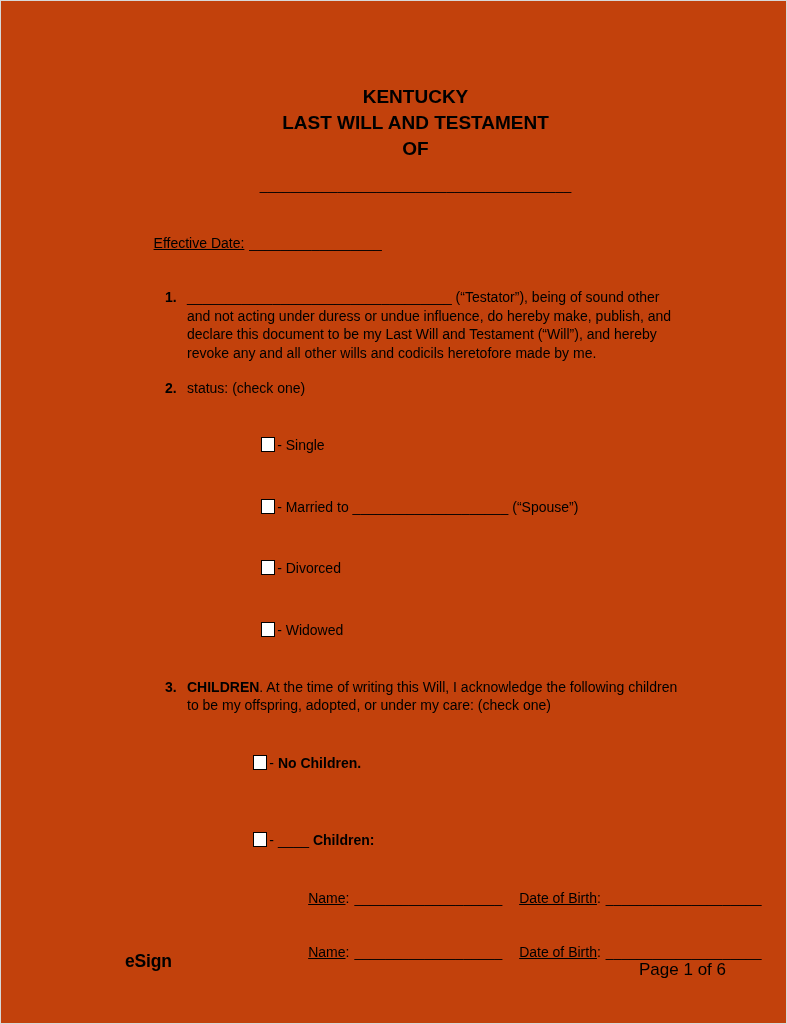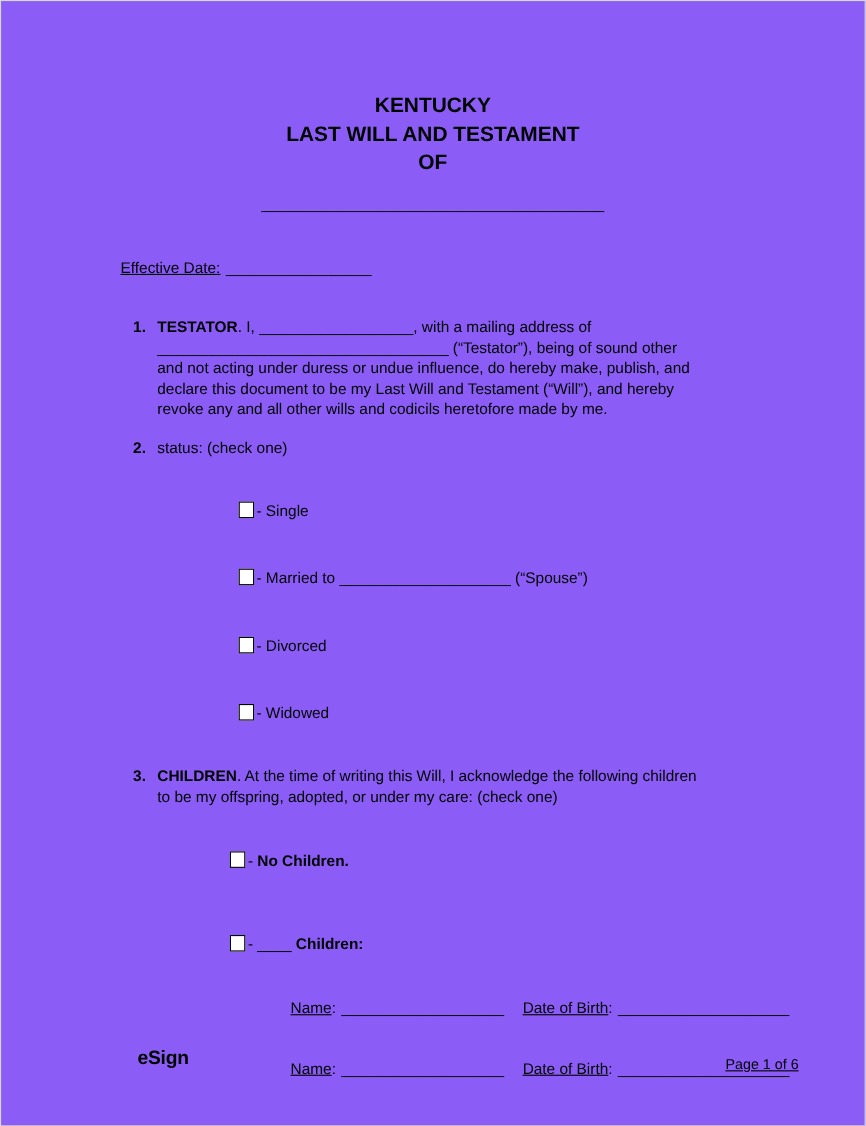--- a/index.html
+++ b/index.html
@@ -1,24 +1,25 @@
 <!DOCTYPE html>
 <html><head>
 <meta charset="utf-8">
 <style>
   html,body{margin:0;padding:0;background:#ffffff;}
   .page{
     position:relative;
     width:787px;height:1024px;
-    background:#8b5cf6;
+    background:#c2410c;
     border:1px solid #d8d8d8;
     box-sizing:border-box;
     font-family:"Liberation Sans","DejaVu Sans",sans-serif;
     font-size:14px;color:#000;
     overflow:hidden;
+    padding-left:44px;
   }
   .title{margin-top:83px;text-align:center;font-size:19px;font-weight:bold;line-height:26px;}
   .name-line{margin-top:13px;text-align:center;line-height:20px;}
   .effective{margin:20px 0 0 93px;line-height:19px;white-space:pre;}
   .section{position:relative;margin-left:93px;padding-left:49px;}
   .sec-num{position:absolute;left:27px;top:0;font-weight:bold;line-height:18.5px;}
   .tline{line-height:18.5px;white-space:pre;}
   .sec-testator{margin-top:16px;}
   .sec-marital{margin-top:17px;}
   .sec-children{margin-top:17px;}
@@ -27,21 +28,21 @@
   .opt-none{margin:18px 0 0 43px;line-height:20.5px;white-space:pre;}
   .opt-count{margin:15px 0 0 43px;line-height:20.5px;white-space:pre;}
   .checkbox{display:inline-block;width:12px;height:13px;border:1.5px solid #000;vertical-align:-2px;margin-right:2px;background:#fff;}
   .child-rows{margin-left:90px;}
   .child-row{line-height:18.2px;white-space:pre;}
   .cell-name{display:inline-block;width:211px;}
   .u{text-decoration:underline;text-align:center;}
   .b{font-weight:bold;}
   .gap{margin-left:5px;margin-top:40px;}
   .footer-brand{position:absolute;left:124px;top:950px;font-size:17.5px;font-weight:700;letter-spacing:-0.2px;}
-  .footer-page{position:absolute;right:60px;top:959px;font-size:13px;text-decoration:underline;}
+  .footer-page{position:absolute;right:60px;top:959px;font-size:17px;}
 </style>
 </head>
 <body>
 
 <div class="page">
 
   <div class="title">
     <div>KENTUCKY</div>
     <div>LAST WILL AND TESTAMENT</div>
     <div>OF</div>
@@ -51,21 +52,20 @@
     <span>________________________________________</span>
   </div>
 
   <div class="effective">
     <span class="u">Effective Date:</span><span class="gap">_________________</span>
   </div>
 
   <div class="section sec-testator">
     <span class="sec-num">1.</span>
     <div>
-        <div class="tline"><span class="b">TESTATOR</span><span>. I, </span><span>__________________</span><span>, with a mailing address of</span></div>
         <div class="tline"><span>__________________________________</span><span> (“Testator”), being of sound other</span></div>
         <div class="tline"><span>and not acting under duress or undue influence, do hereby make, publish, and</span></div>
         <div class="tline"><span>declare this document to be my Last Will and Testament (“Will”), and hereby</span></div>
         <div class="tline"><span>revoke any and all other wills and codicils heretofore made by me.</span></div>
       </div>
   </div>
 
   <div class="section sec-marital">
     <span class="sec-num">2.</span>
     <div>

